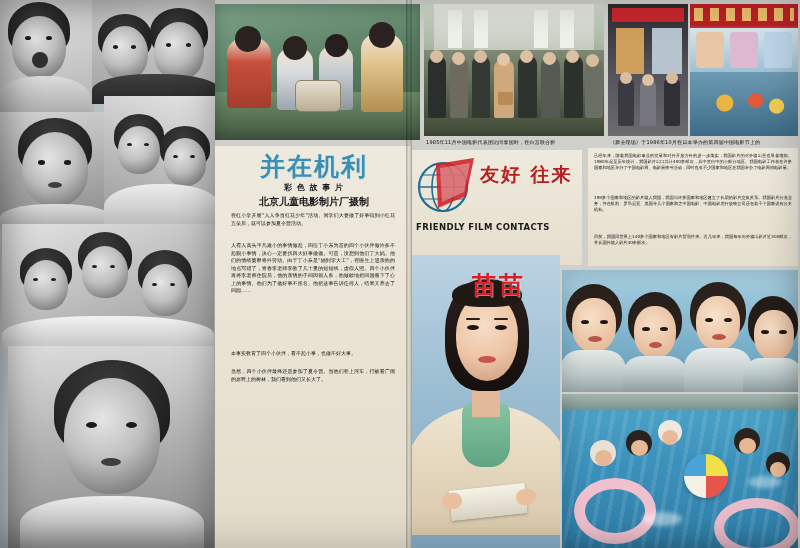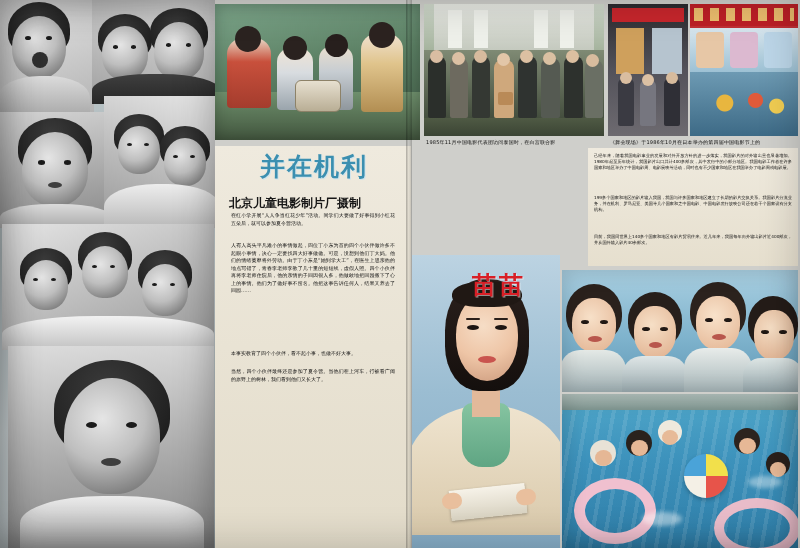--- a/index.html
+++ b/index.html
@@ -254,31 +254,50 @@
     <div style="position:absolute;left:0;top:68px;width:108px;height:64px;background:linear-gradient(180deg,#6d9ab3,#3d6a86);"></div>
     <div style="position:absolute;left:6px;top:86px;width:96px;height:26px;background:radial-gradient(circle at 30% 50%, #e8b63f 0 8px, transparent 9px), radial-gradient(circle at 62% 40%, #e05a3a 0 7px, transparent 8px), radial-gradient(circle at 84% 62%, #f0cc52 0 7px, transparent 8px);"></div>
   </div>
   <div class="cap" style="left:610px;top:139px;width:186px;">《舞会现场》于1986年10月在日本举办的第四届中国电影节上的</div>
 
   <div id="text-col" style="left:215px;top:146px;width:196px;height:402px;background:#ece7da;">
     <div style="position:absolute;inset:0;background:linear-gradient(180deg,#efeade,#e3dcca);"></div>
 
     <div class="hdr-title" style="position:absolute;left:14px;top:4px;width:170px;text-align:center;font-size:25px;color:#3b8fb0;text-shadow:1px 1px 0 #cfe4ec;">并在机利</div>
 
-    <div style="position:absolute;left:14px;top:49px;width:170px;font-size:12px;font-weight:bold;color:#171717;">北京儿童电影制片厂摄制</div>
+    <div style="position:absolute;left:14px;top:36px;width:170px;text-align:center;font-size:8px;font-weight:bold;color:#171717;letter-spacing:1px;">彩 色 故 事 片</div>
+    <div style="position:absolute;left:14px;top:49px;width:170px;text-align:center;font-size:10px;font-weight:bold;color:#171717;">北京儿童电影制片厂摄制</div>
 
     <div class="tiny" style="position:absolute;left:16px;top:66px;width:164px;text-align:justify;">在红小学开展“人人争当红花少年”活动。同学们大要做了好事得到小红花五朵后，就可以参加夏令营活动。</div>
     <div class="tiny" style="position:absolute;left:16px;top:96px;width:164px;text-align:justify;">人有人高头平凡难小的事情做起，四位丁小东为首的四个小伙伴做许多不起眼小事情，决心一定要找四大好事做做。可是，没想到他们丁大妈。他们的情绪萎靡将外劳动。由于丁小东是“她到学大工”，在医生上思亲他的地点写错了，青春李老师李教了几十里的短短线，虚假人照。四个小伙伴再将李老师住院后，他的亲情的子回因很人多，他做敢地把回园搬下了心上的事情。他们为了做好事不留名。他把这事告诉任何人，结果又养去了回园……</div>
     <div class="tiny" style="position:absolute;left:16px;top:204px;width:164px;text-align:justify;">本事实教育了四个小伙伴，看不起小事，也做不好大事。</div>
     <div class="tiny" style="position:absolute;left:16px;top:222px;width:164px;text-align:justify;">当然，四个小伙伴最终还是参加了夏令营。当他们在上河车，行被看广阔的原野上的树林，我们看到他们又长大了。</div>
 
   </div>
 
   <div class="gutter" style="left:406px;"></div>
 
+  <div style="position:absolute;left:412px;top:150px;width:170px;height:115px;background:#ece7da;">
+    <div style="position:absolute;inset:0;background:linear-gradient(180deg,#efeade,#e5decd);"></div>
+
+    <div style="position:absolute;left:4px;top:6px;width:62px;height:62px;">
+      <svg width="62" height="62" viewBox="0 0 62 62">
+        <circle cx="27" cy="31" r="24" fill="none" stroke="#1f6f94" stroke-width="2.2"></circle>
+        <ellipse cx="27" cy="31" rx="11" ry="24" fill="none" stroke="#1f6f94" stroke-width="1.6"></ellipse>
+        <line x1="3" y1="31" x2="51" y2="31" stroke="#1f6f94" stroke-width="1.6"></line>
+        <line x1="7" y1="19" x2="47" y2="19" stroke="#1f6f94" stroke-width="1.2"></line>
+        <line x1="7" y1="43" x2="47" y2="43" stroke="#1f6f94" stroke-width="1.2"></line>
+        <path d="M20 8 L58 2 L50 40 L22 52 Z" fill="#d22027" opacity="0.88"></path>
+        <path d="M24 12 L54 7 L48 36 L26 46 Z" fill="#e8eef2" opacity="0.35"></path>
+      </svg>
+    </div>
+
+    <div style="position:absolute;left:68px;top:12px;font-size:19px;font-weight:bold;color:#b4201f;letter-spacing:2px;">友好 往来</div>
+    <div style="position:absolute;left:4px;top:72px;width:166px;font-size:8.5px;font-weight:bold;color:#1a1a1a;letter-spacing:.4px;">FRIENDLY FILM CONTACTS</div>
+  </div>
 
   <div style="position:absolute;left:588px;top:148px;width:210px;height:118px;background:#ece7da;">
     <div style="position:absolute;inset:0;background:linear-gradient(180deg,#efeade,#e6dfce);"></div>
     <div class="tinier" style="position:absolute;left:6px;top:5px;width:198px;text-align:justify;">己经年来，随着我国电影事业的发展和对外开放方针的进一步落实，我国影片的对外输出量也显著增加。1980年起至历年统计，我国影片出口共计400多部次，其中发行中的小部分地区。我国电影工作者在许多国家和地区举办了中国电影周、电影展映等活动，同时也有不少国家和地区在我国举办了电影周或电影展。</div>
     <div class="tinier" style="position:absolute;left:6px;top:47px;width:198px;text-align:justify;">199多个国家和地区的影片输入我国，我国与许多国家和地区建立了长期的影片交换关系。我国影片分流业务，并在机利、罗马尼亚、美国等几个国家和之中国电影、中国电影发行放映公司还在若干个国家设有分支机构。</div>
     <div class="tinier" style="position:absolute;left:6px;top:86px;width:198px;text-align:justify;">目前，我国同世界上140多个国家和地区有影片贸易往来。近几年来，我国每年向外输出影片近400部次，并从国外输入影片40余部次。</div>
   </div>
 
   <div class="photo" style="left:412px;top:255px;width:148px;height:340px;">
     <div class="grad" style="background:linear-gradient(180deg,#bcd3e2 0%,#9bbdd2 40%,#7fa7c2 100%);"></div>

